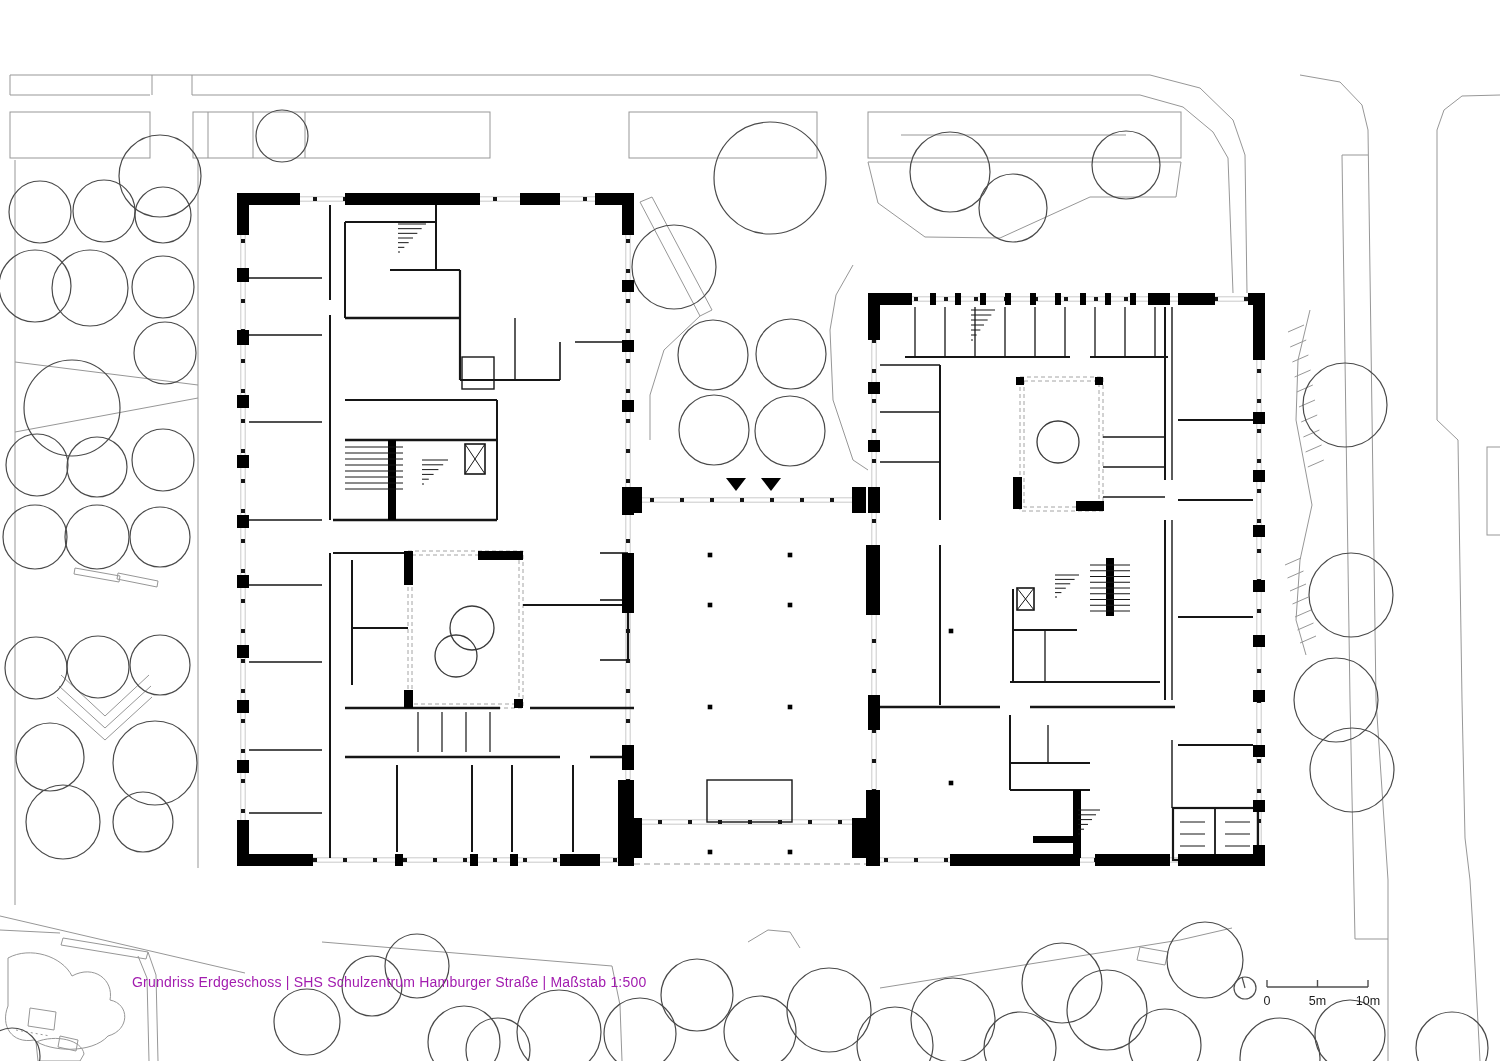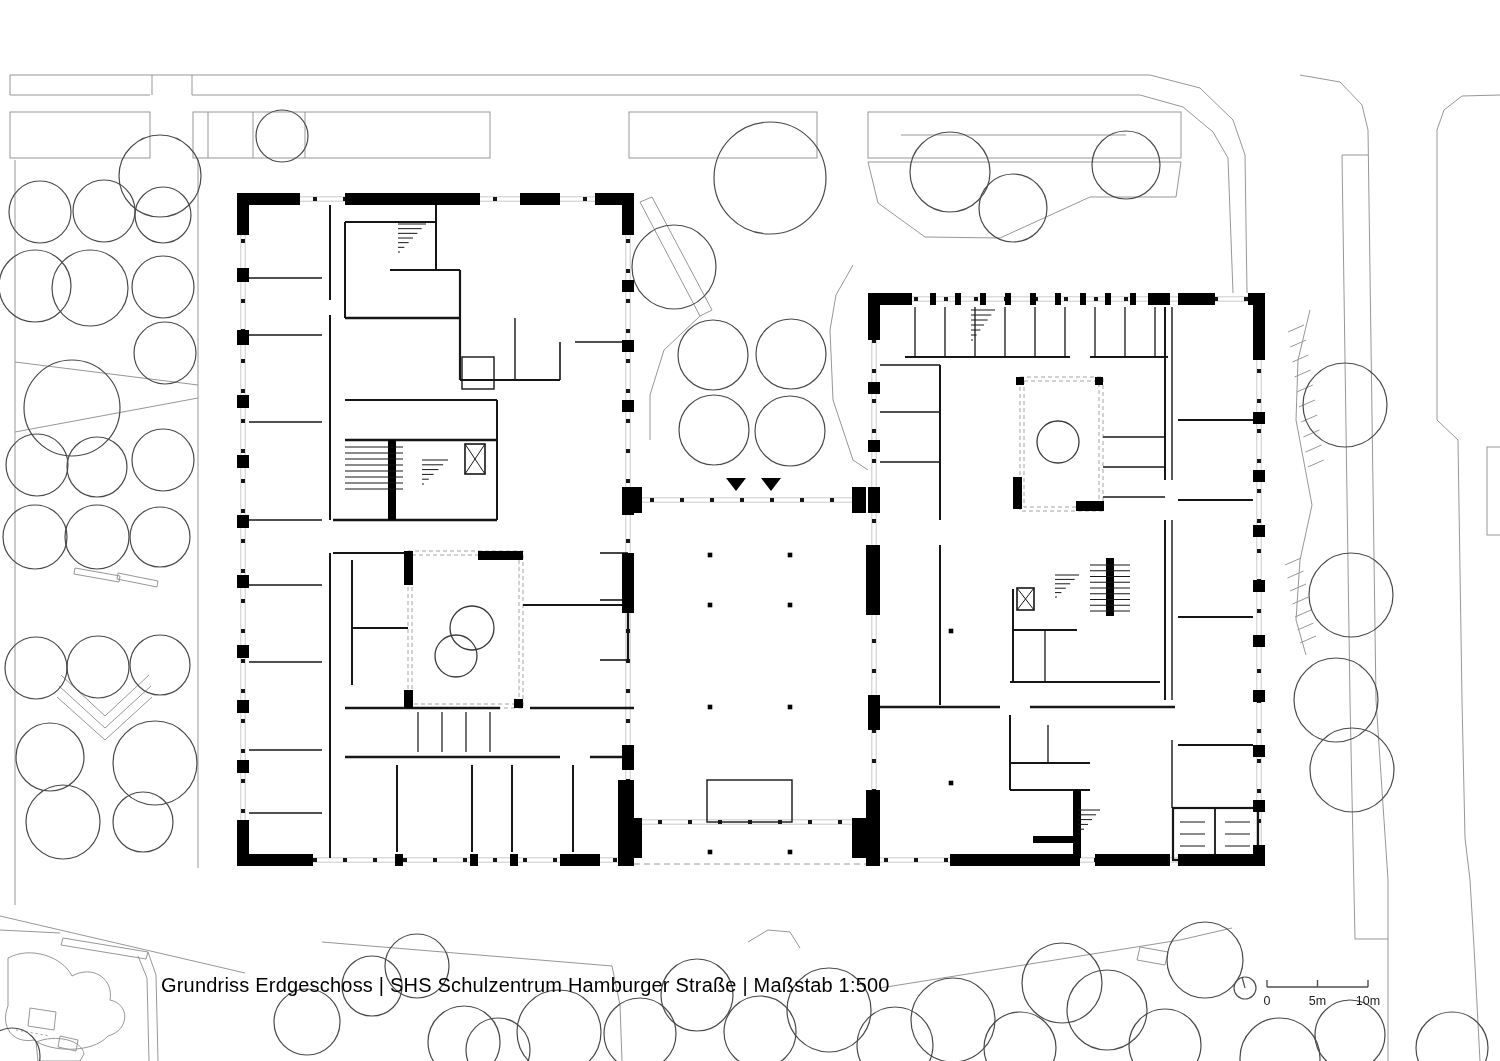--- a/index.html
+++ b/index.html
@@ -1,20 +1,20 @@
 <!DOCTYPE html>
 <html><head>
 <meta charset="utf-8">
 <style>
   html,body{margin:0;padding:0;background:#ffffff;}
   #page{position:relative;width:1500px;height:1061px;background:#ffffff;overflow:hidden;
         font-family:"Liberation Sans",sans-serif;}
   #plan-svg{position:absolute;left:0;top:0;}
-  #caption{position:absolute;left:132px;top:974px;font-size:20px;letter-spacing:.2px;
-           color:#000000;white-space:nowrap;margin-left:29px;}
+  #caption{position:absolute;left:132px;top:974px;font-size:14px;letter-spacing:.2px;
+           color:#a21caf;white-space:nowrap;}
 </style>
 </head>
 <body>
 
 <div id="page">
   <svg id="plan-svg" width="1500" height="1061" viewBox="0 0 1500 1061">
       <g>
         <polyline points="10,75 1150,75 1200,88 1233,120 1245,155 1247,293" fill="none" stroke="#979797" stroke-width="1"></polyline>
         <polyline points="10,95 150,95" fill="none" stroke="#979797" stroke-width="1"></polyline>
         <polyline points="192,95 1140,95 1183,107 1213,132 1228,158 1233,293" fill="none" stroke="#979797" stroke-width="1"></polyline>

